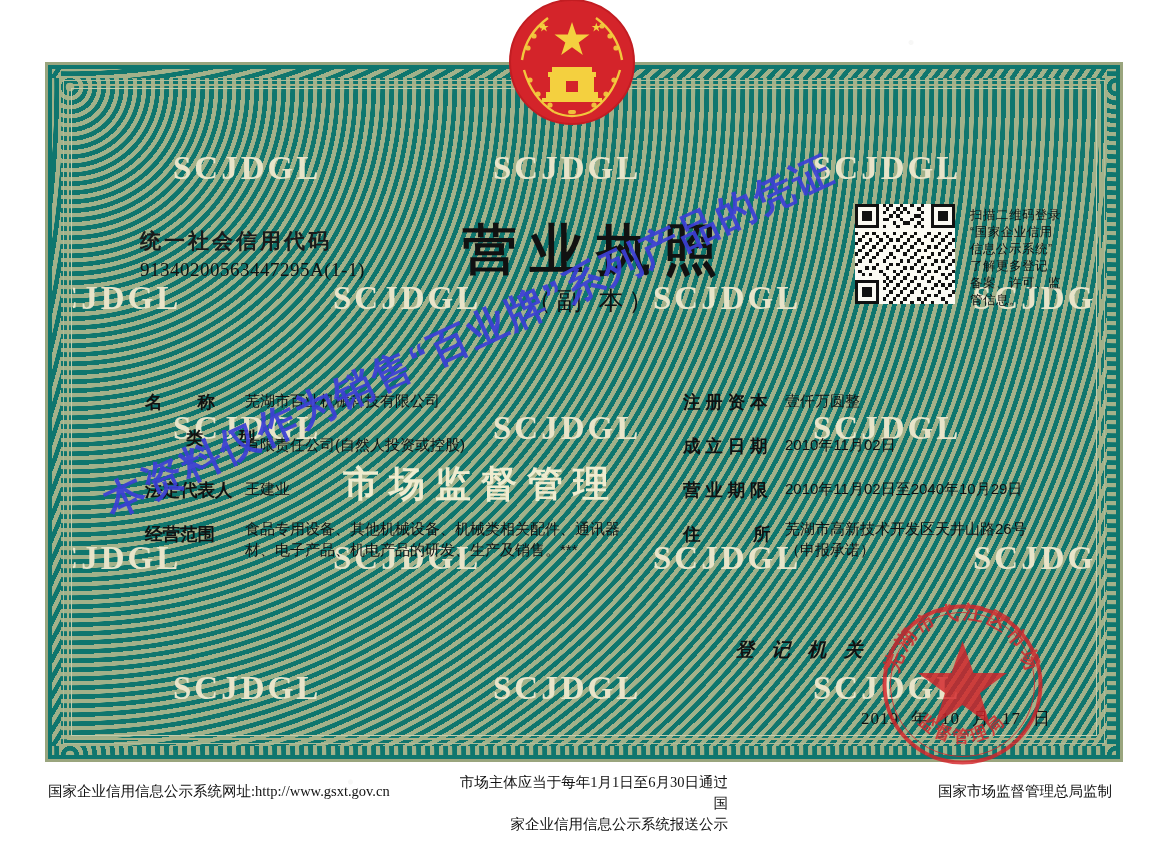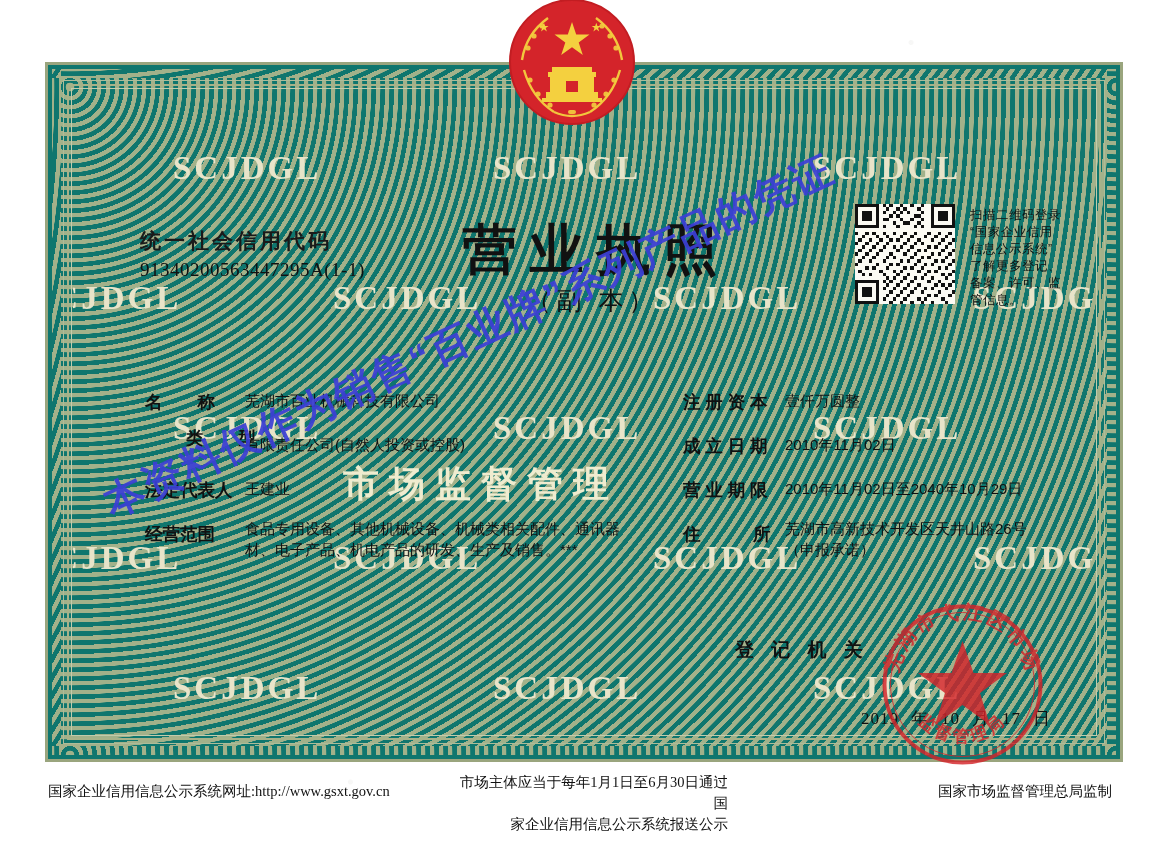--- a/index.html
+++ b/index.html
@@ -206,20 +206,21 @@
   
   #registrar-label {
     position: absolute;
     left: 690px;
     top: 575px;
     font-family: "Liberation Sans", sans-serif;
     font-size: 19px;
     font-weight: bold;
     letter-spacing: 6px;
     color: #111;
+    font-style: italic;
   }
   #issue-date {
     position: absolute;
     left: 810px;
     top: 645px;
     font-family: "Liberation Serif", serif;
     font-size: 17px;
     color: #111;
     letter-spacing: 1px;
   }

